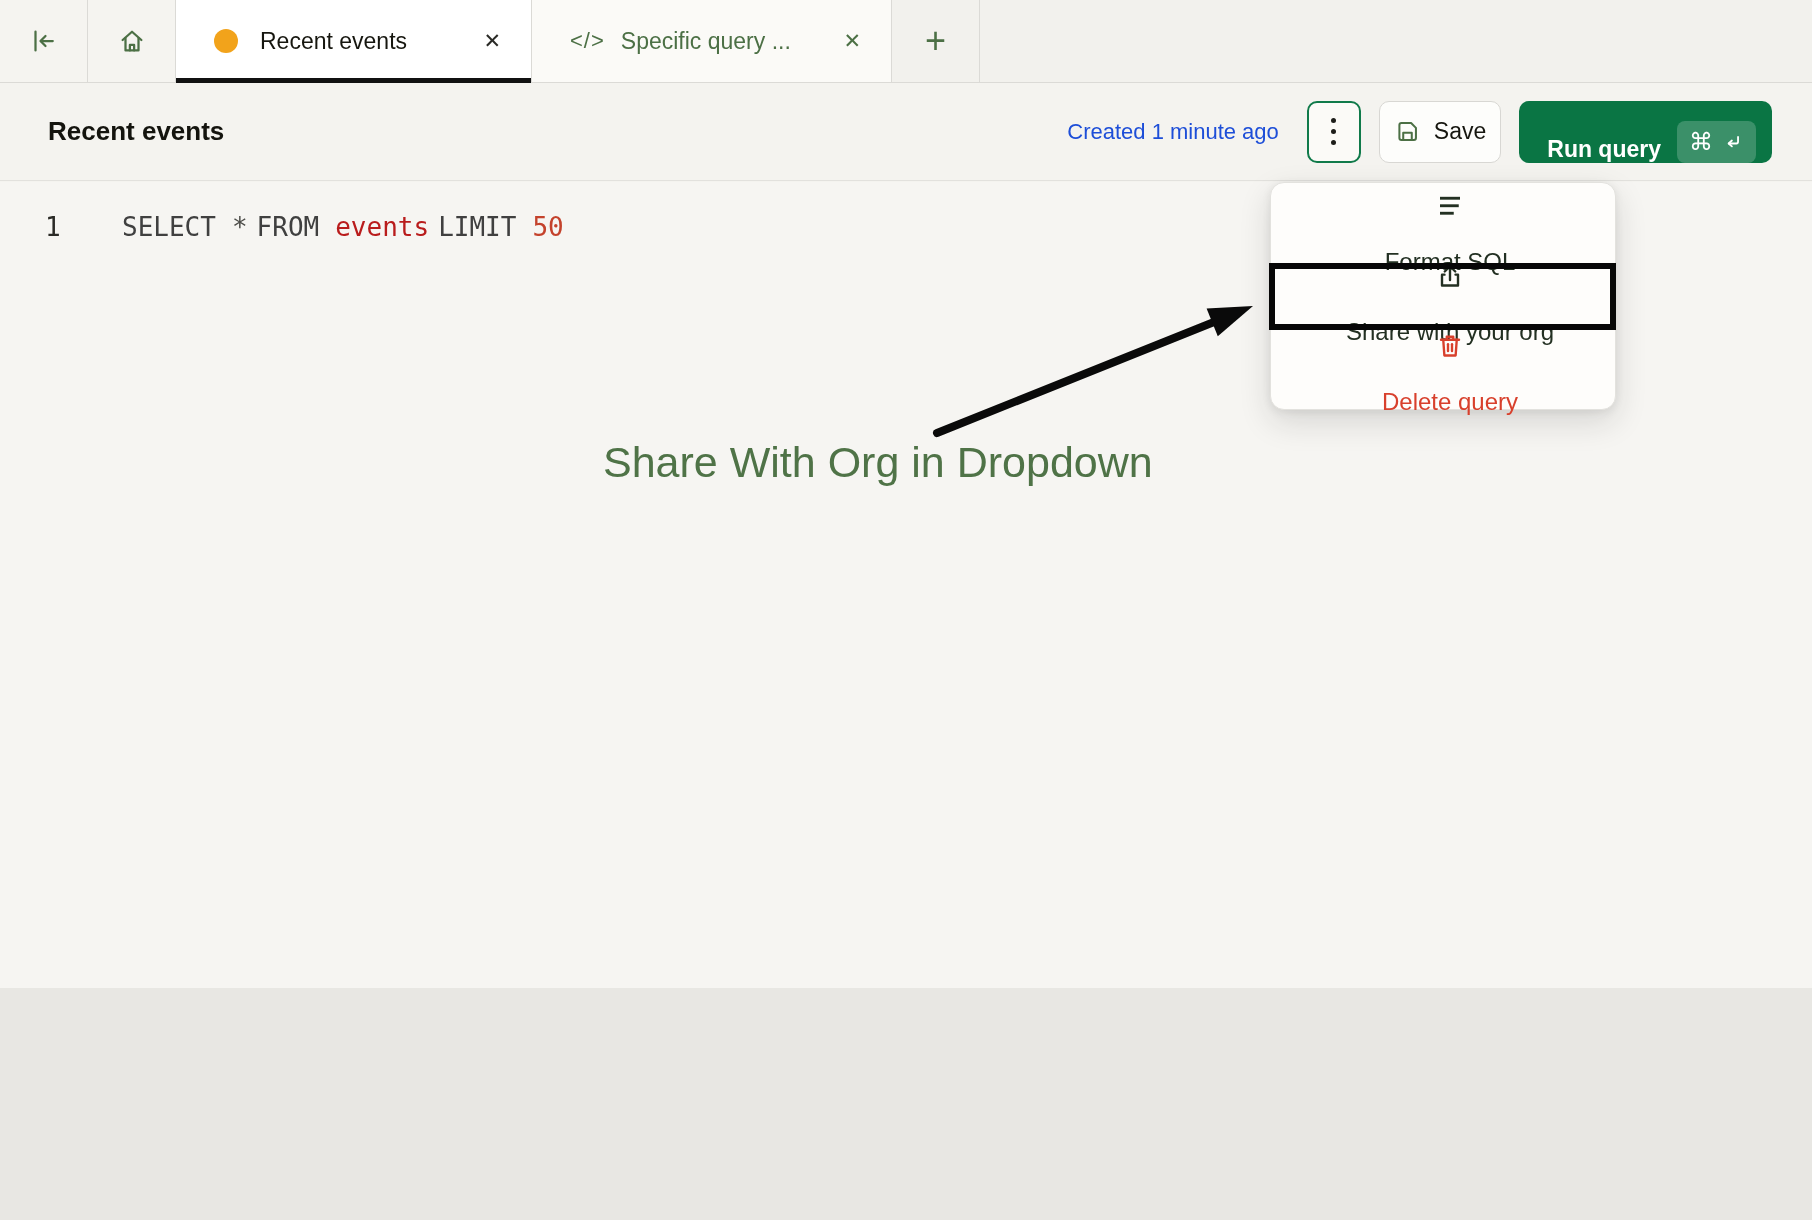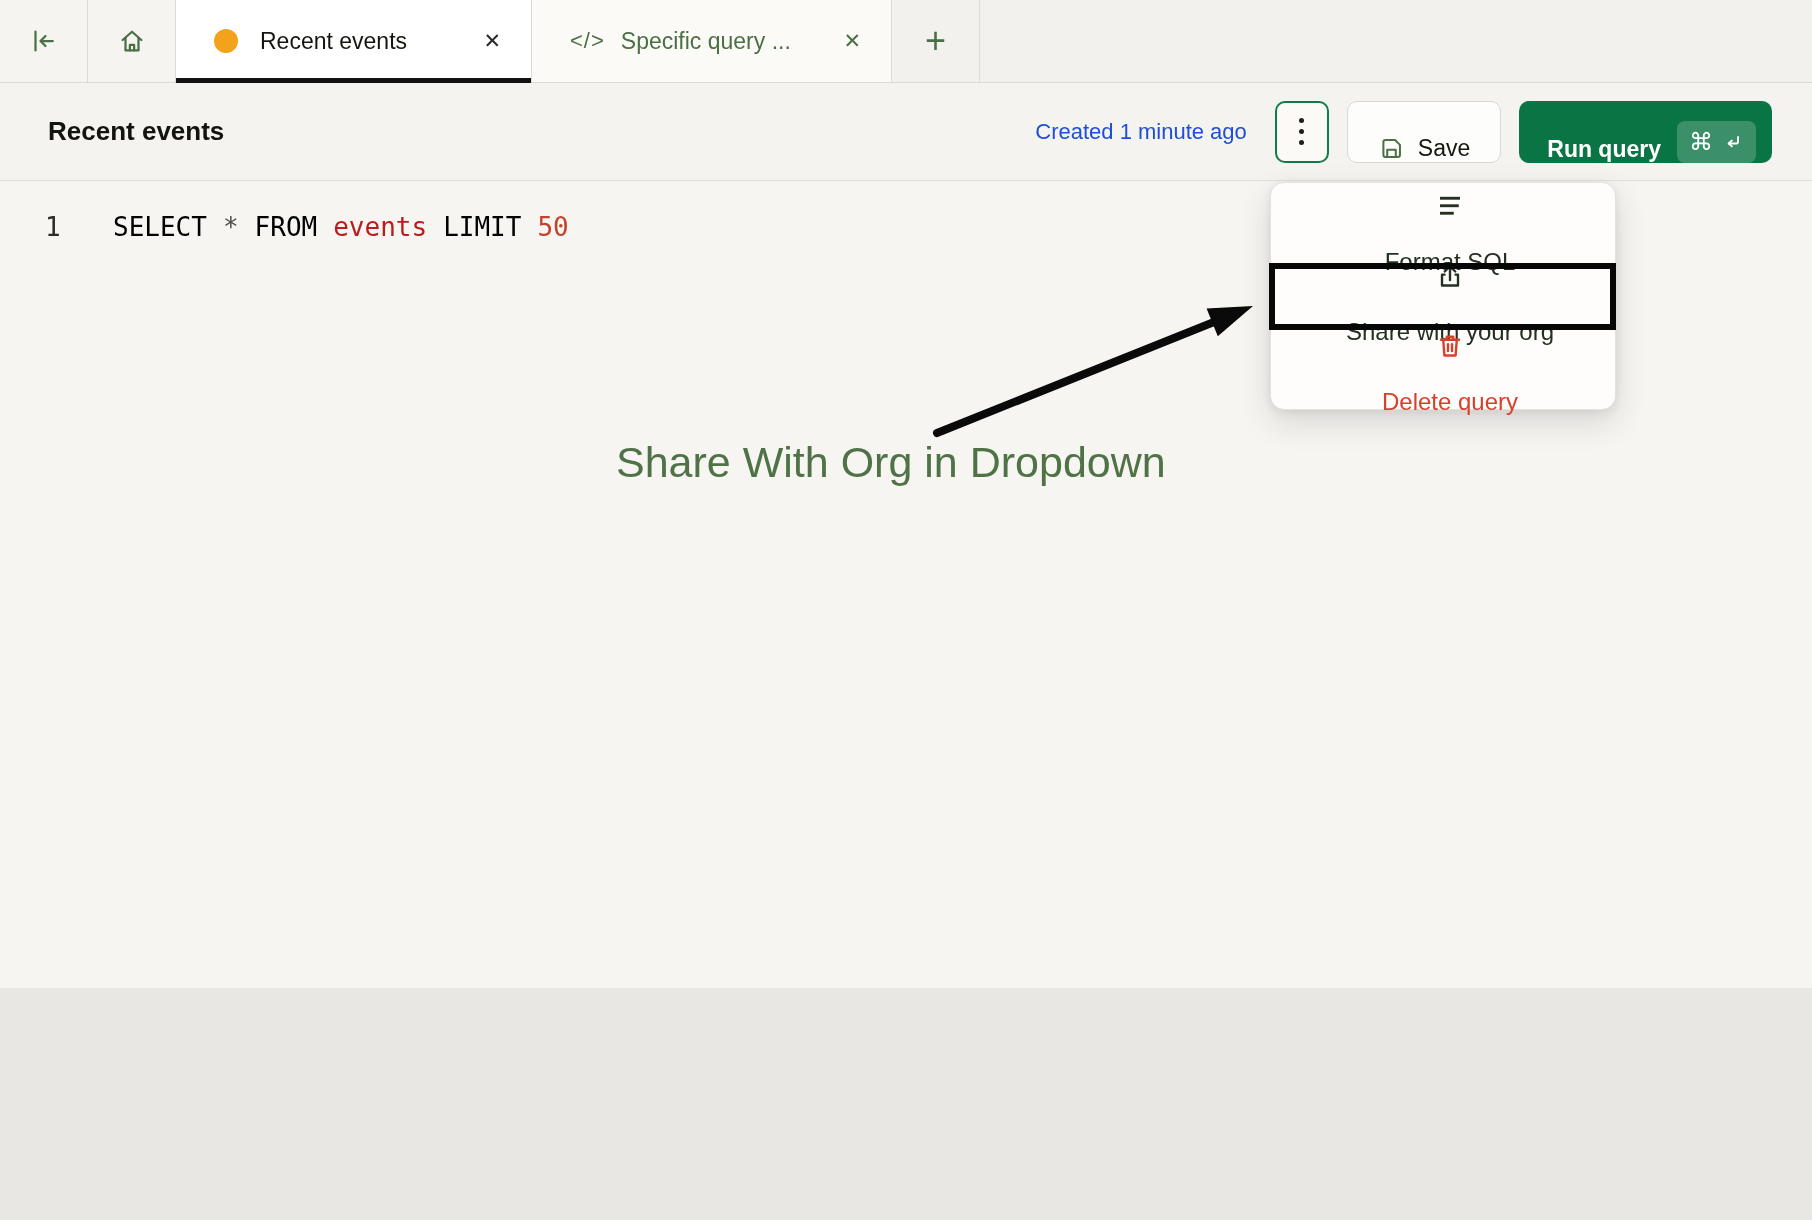--- a/index.html
+++ b/index.html
@@ -50,22 +50,22 @@
   .page-title { font-size:26px; font-weight:700; color:#14140e; }
   .toolbar-right { margin-left:auto; display:flex; align-items:center; gap:18px; }
   .created-text { font-size:22px; color:#1d4ed8; margin-right:10px;margin-left:12px; }
   .kebab-btn {
     width:54px; height:62px; border:2px solid #107a4a; border-radius:10px;
     background:#fbfaf7; display:flex; flex-direction:column;
     align-items:center; justify-content:center; gap:6px; cursor:pointer;
   }
   .kebab-dot { width:5px; height:5px; border-radius:50%; background:#1d1d19; }
   .save-btn {
-    height:62px; padding:0 30px; border:1.5px solid #d8d7d3; border-radius:10px;
-    background:#fdfdfb; display:flex; align-items:flex-end; gap:13px;
+    height:62px; padding:0 14px; border:1.5px solid #d8d7d3; border-radius:10px;
+    background:#fdfdfb; display:flex; align-items:center; gap:13px;
     font-size:23px; font-weight:500; color:#16160f; cursor:pointer;
   }
   .run-btn {
     height:62px; padding:0 16px 0 28px; border:none; border-radius:10px;
     background:#0a7544; display:flex; align-items:flex-end; gap:16px;
     color:#ffffff; font-size:23px; font-weight:600; cursor:pointer;
   }
   .run-pill {
     background:rgba(255,255,255,0.20); border-radius:8px; padding:7px 12px;
     display:flex; align-items:center; gap:9px; font-size:24px; font-weight:400;
@@ -76,21 +76,21 @@
   .editor {
     position:absolute; top:182px; left:0; right:0; bottom:0;
     background:#f6f5f2;
   }
   .code-line {
     display:flex; align-items:baseline; padding:30px 0 0 45px;
     font-family:"DejaVu Sans Mono", monospace; font-size:26px;
   }
   .gutter { color:#2b2b27; width:26px; margin-right:42px; }
   .tok + .tok { margin-left:16px; }
-  .tok.kw  { color:#000000; }
+  .tok.kw  { color:#404040;margin-left:9px; }
   .tok.id  { color:#b91c1c; }
   .tok.op  { color:#4d4d49; }
   .tok.num { color:#c4422c; }
 
   
   .menu {
     position:absolute; left:1270px; top:182px; width:346px;
     background:#fefdfb; border:1px solid #e3e2de; border-radius:14px;
     box-shadow:0 12px 32px rgba(30,30,25,0.14), 0 2px 8px rgba(30,30,25,0.08);
     padding:8px 0; z-index:30;
@@ -104,21 +104,21 @@
   .menu-icon { display:flex; align-items:center; justify-content:center; width:32px; }
 
   .highlight-box {
     position:absolute; left:1269px; top:263px; width:347px; height:67px;
     border:6px solid #070707; z-index:35; pointer-events:none; background:transparent;
   }
 
   
   .arrow-svg { position:absolute; left:0; top:0; width:1812px; height:1220px; z-index:40; pointer-events:none; }
   .annotation {
-    position:absolute; left:616px; top:438px; z-index:20;
+    position:absolute; left:603px; top:438px; z-index:20;
     font-size:43px; color:#4f7347; white-space:nowrap;
   }
 
   
   .bottom-line { position:absolute; left:0; right:0; top:1211px; height:2px; background:#dcdbd7; z-index:4; }
   .bottom-handle {
     position:absolute; left:50%; transform:translateX(-50%); top:1205px;
     width:66px; height:16px; background:#faf9f6;
     border:2px solid #d6d5d1; border-bottom:none; border-radius:12px 12px 0 0;
     z-index:5; display:flex; justify-content:center; cursor:pointer;

